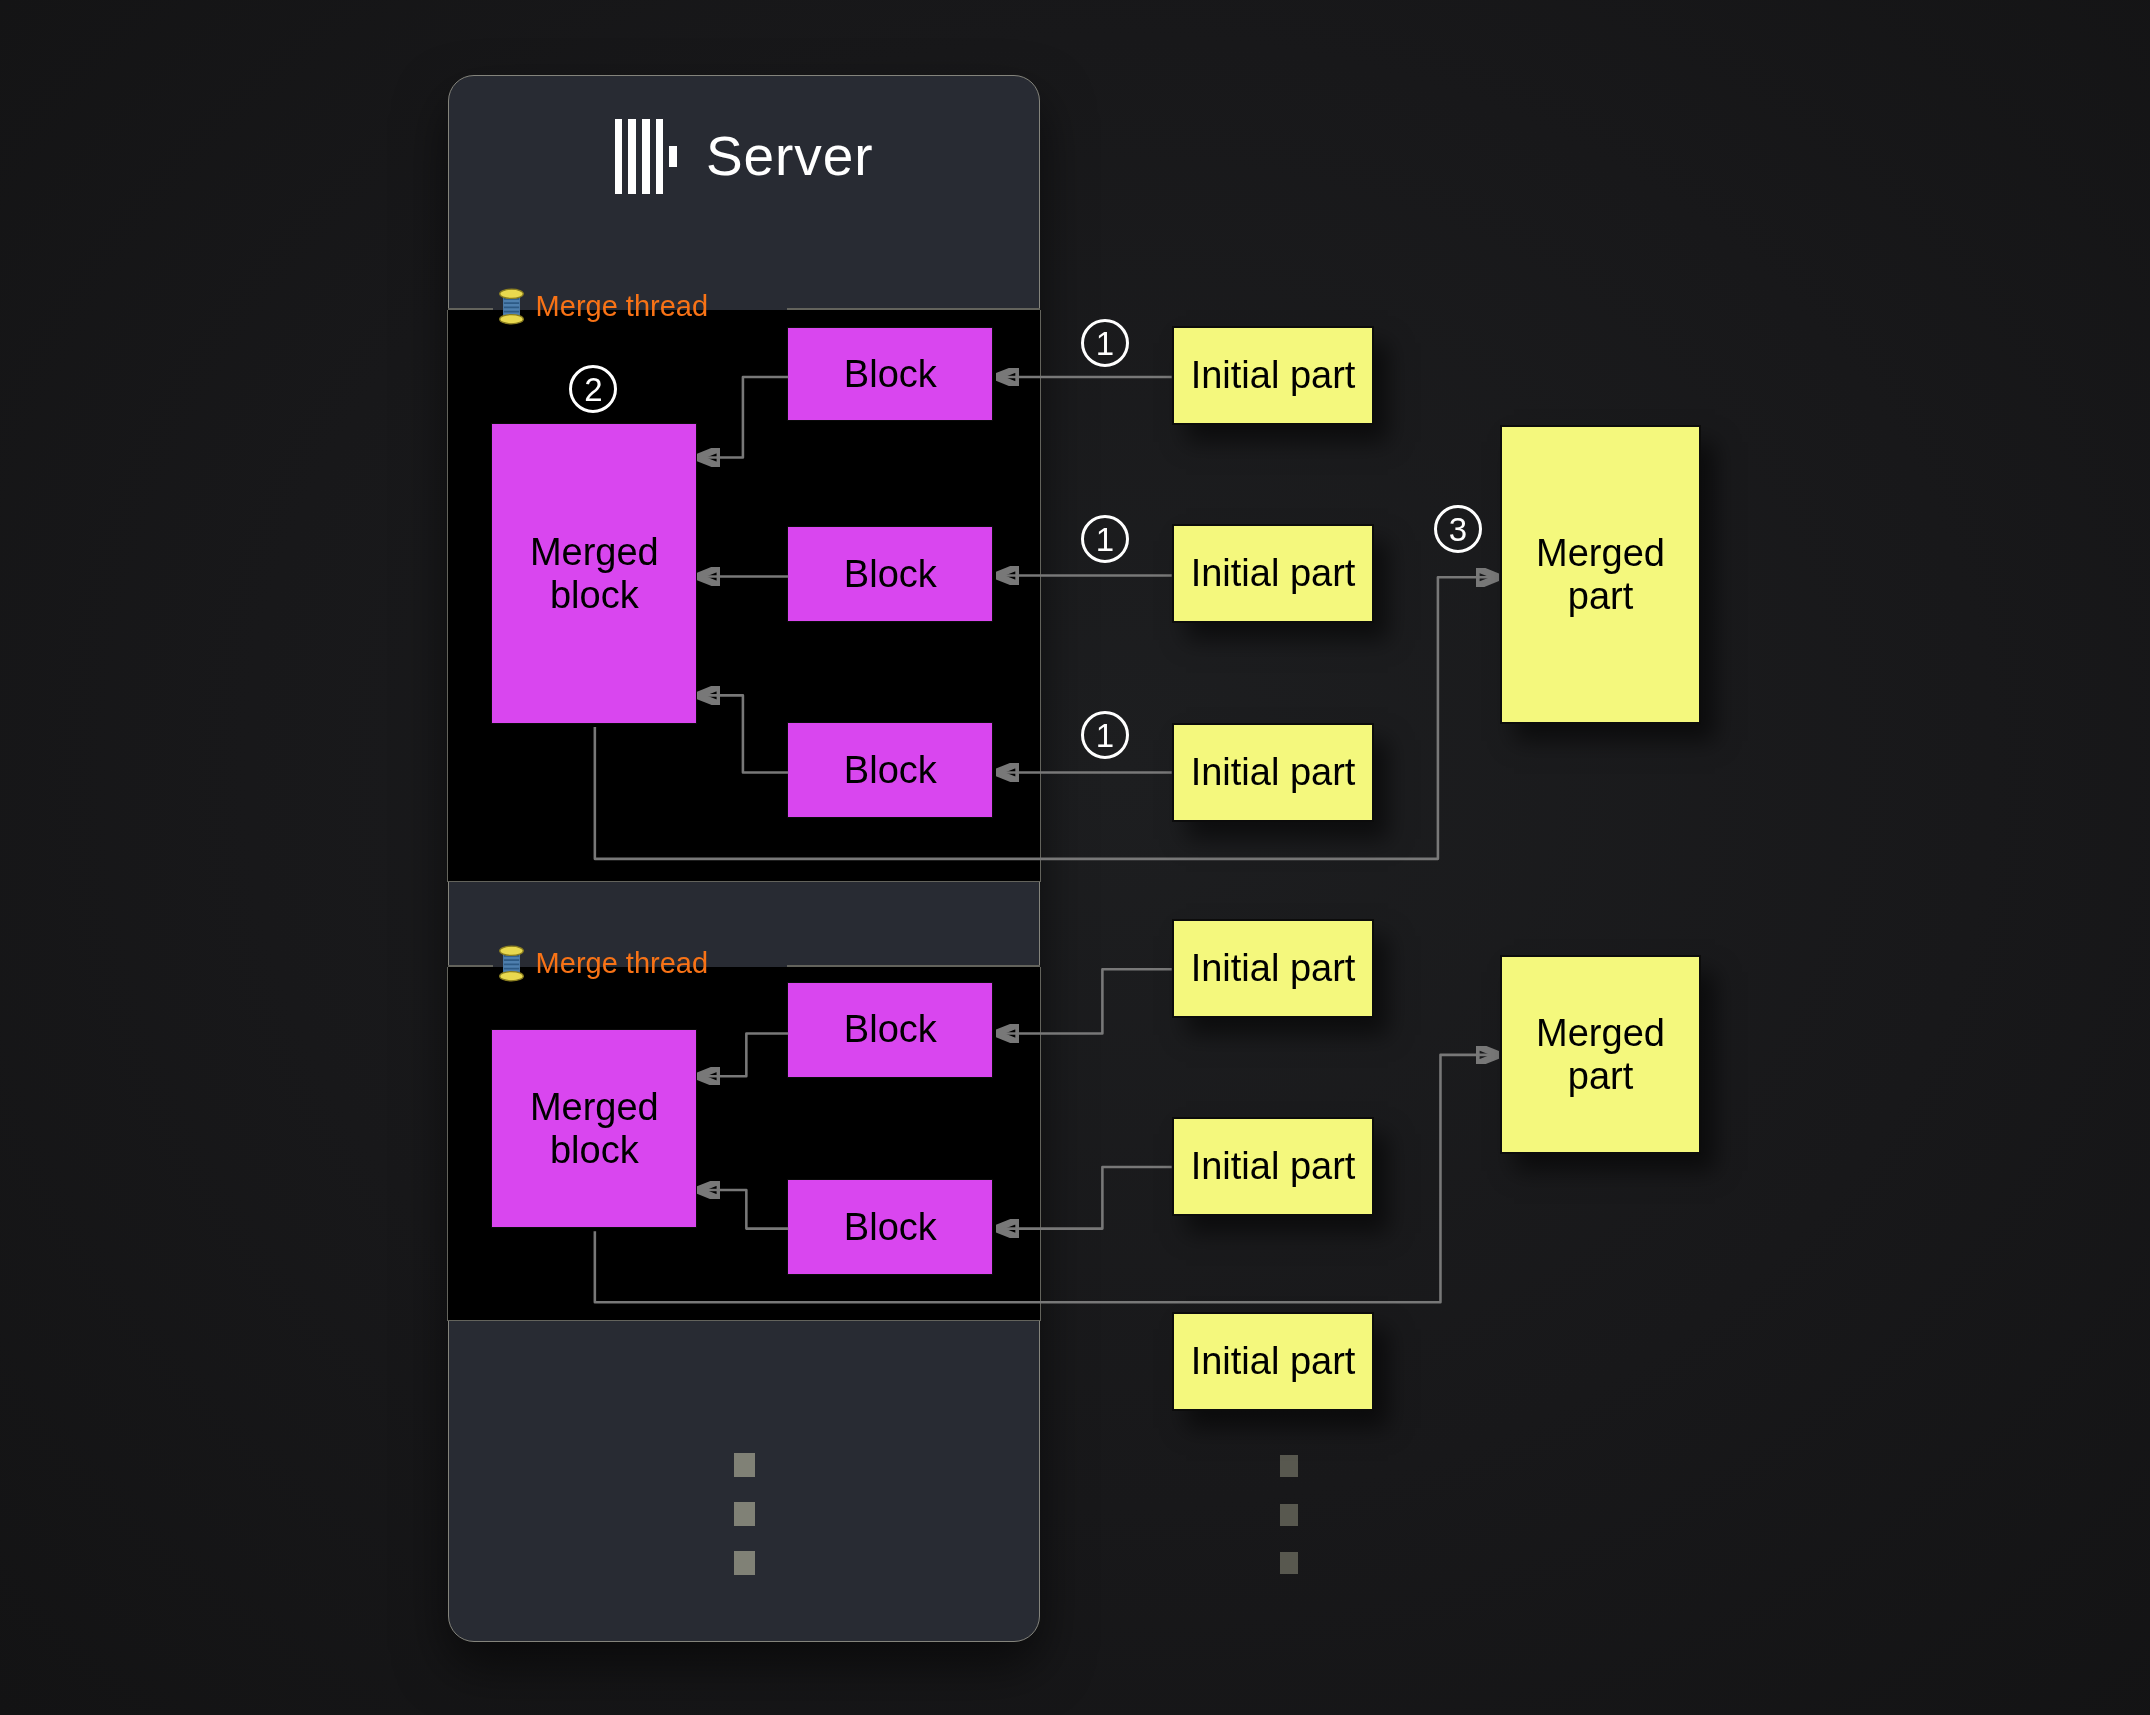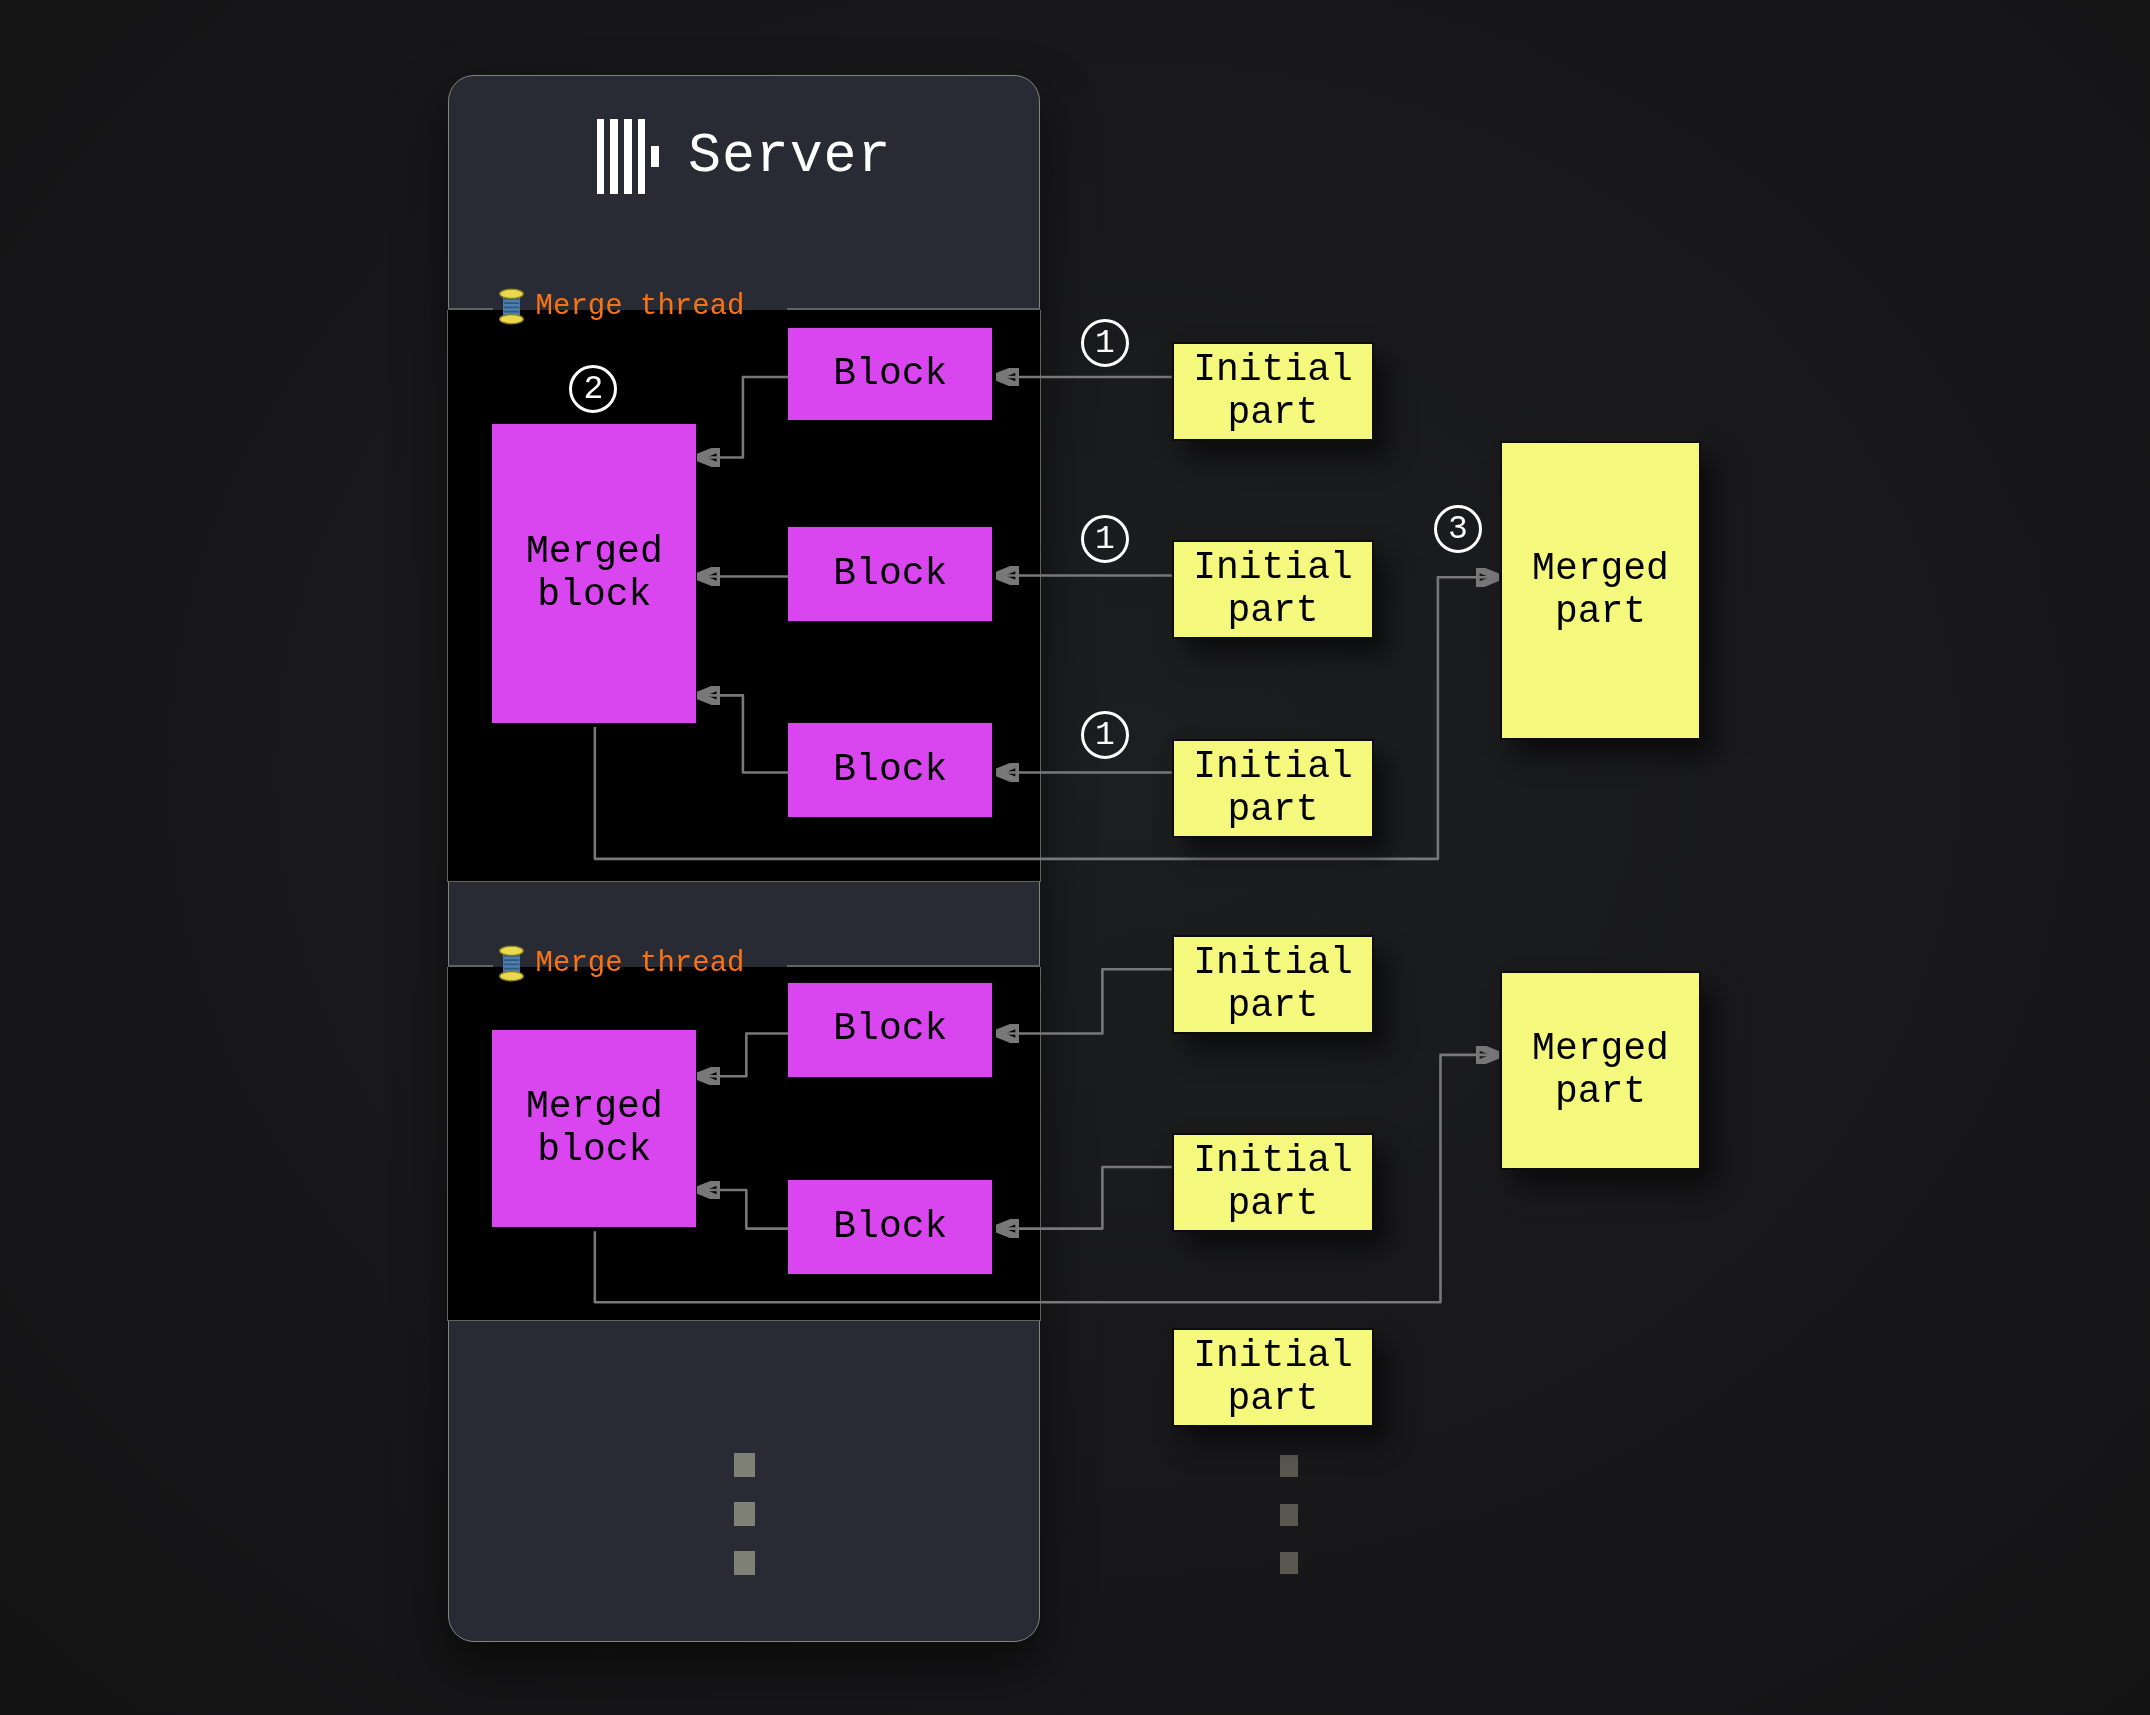--- a/index.html
+++ b/index.html
@@ -3,21 +3,21 @@
 <meta charset="utf-8">
 <style>
   * { box-sizing: border-box; margin: 0; padding: 0; }
   html, body { background: #131314; }
   #canvas {
     position: relative;
     width: 2150px;
     height: 1716px;
     overflow: hidden;
     background: radial-gradient(ellipse at 52% 45%, #1d1e20 0%, #18181a 55%, #131314 100%);
-    font-family: Liberation Mono, monospace;
+    font-family: Liberation Sans, sans-serif;
   }
 
   
   .panel {
     position: absolute;
     left: 448px; top: 75px;
     width: 592px; height: 1567px;
     background: #282b33;
     border: 1.7px solid #84847c;
     border-radius: 26px;
@@ -63,21 +63,20 @@
     text-align: center;
     color: #000;
     font-size: 38px; line-height: 1.13; font-weight: 400;
   }
   .blue { background: #d946ef; border: 1.7px solid #0a0a0a; }
   .part {
     background: #f4f87d;
     border: 2.6px solid #0c0c0c;
     box-shadow: 13.7px 17px 22px rgba(0,0,0,.55);
     z-index: 6;
-    margin-top: 16px;
   }
 
   
   #mb1 { left: 43px;  top: 113px; width: 206px; height: 301px; }
   #t1b1 { left: 339px; top: 17px;  width: 206px; height: 94px; }
   #t1b2 { left: 339px; top: 216px; width: 206px; height: 96px; }
   #t1b3 { left: 339px; top: 412px; width: 206px; height: 96px; }
   
   #mb2 { left: 43px;  top: 62px;  width: 206px; height: 199px; }
   #t2b1 { left: 339px; top: 14.6px;  width: 206px; height: 96px; }

